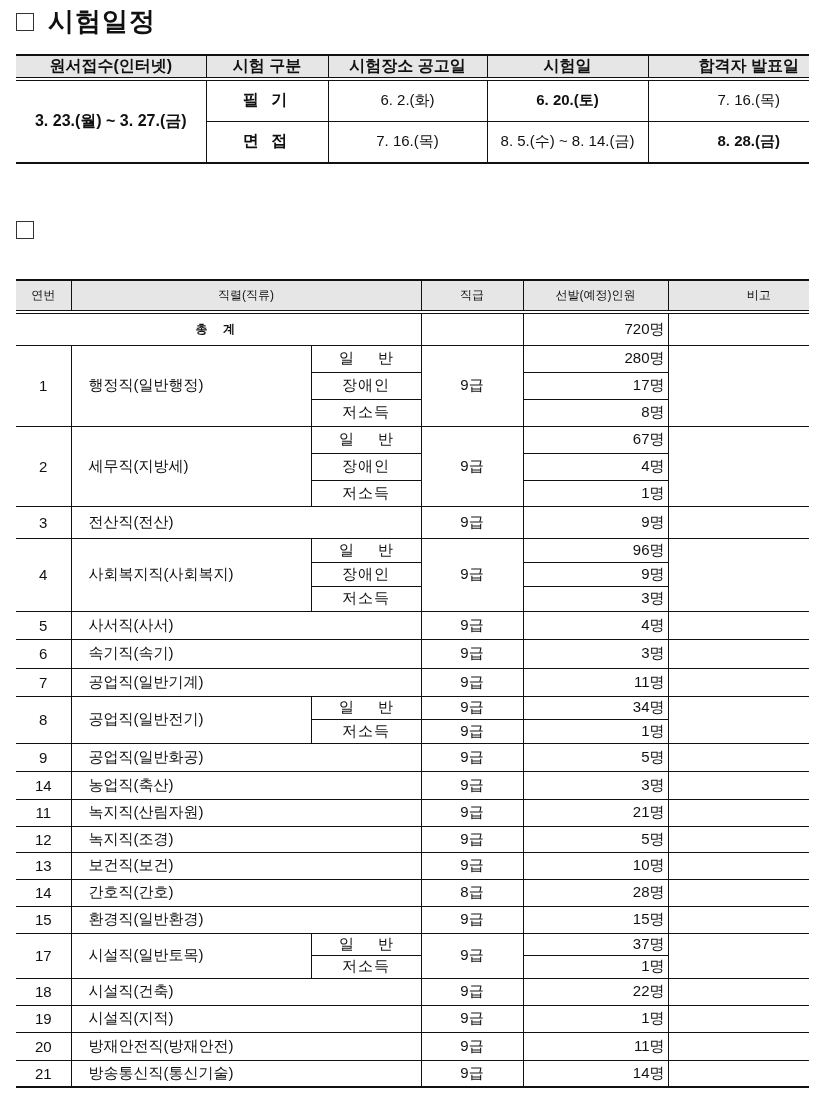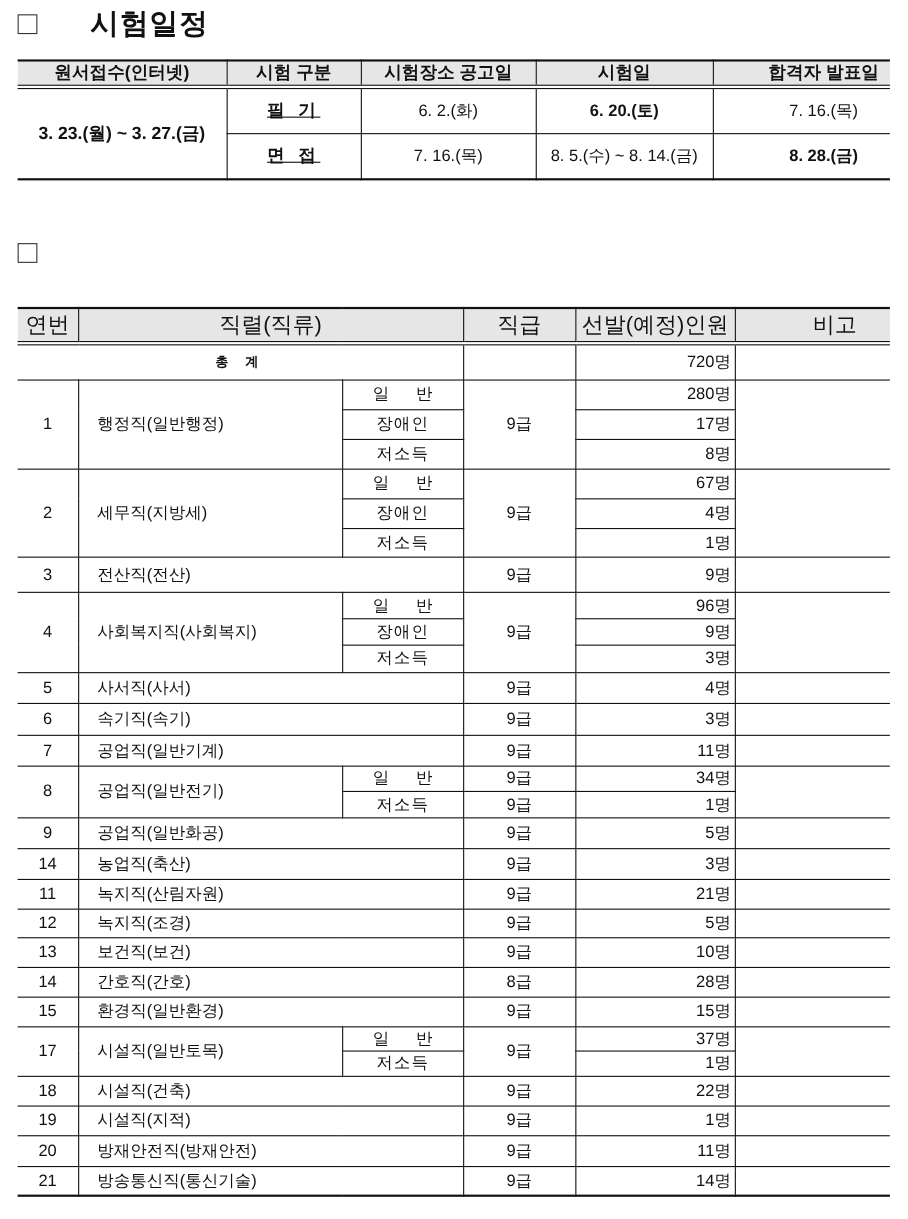--- a/index.html
+++ b/index.html
@@ -30,38 +30,38 @@
   tr > :first-child { border-left: none; }
   tr > :last-child { border-right: none; padding-left: 40px; }
 
   
   #schedule { left: 16px; top: 54px; width: 793px; border-top: 2.5px solid #111; border-bottom: 2.5px solid #111; }
   #schedule thead tr { height: 19px; }
   #schedule thead th { border-bottom: 4px double #111; font-weight: bold; font-size: 16px; }
   #schedule tbody tr { height: 42px; }
   #schedule td { font-size: 15px; }
   #schedule .bold { font-weight: bold; margin-top: 32px; }
-  #schedule .kind { font-weight: bold; font-size: 16px; letter-spacing: 4px; text-decoration: underline; }
+  #schedule .kind { font-weight: bold; font-size: 16px; letter-spacing: 4px; }
   #schedule .reg { font-weight: bold; font-size: 16px; }
 
   
   #quota { left: 16px; top: 279px; width: 793px; border-top: 2.5px solid #111; border-bottom: 2.5px solid #111; }
   #quota thead tr { height: 32px; }
-  #quota thead th { border-bottom: 4px double #111; font-size: 20px; }
+  #quota thead th { border-bottom: 4px double #111; font-size: 12px; }
   #quota td.num { text-align: right; padding-right: 3px; font-size: 15px; }
   #quota td.name { text-align: left; padding-left: 17px; font-size: 15px; }
   #quota td.sub { font-size: 15px; letter-spacing: 1px; }
   #quota td.sub.wide { letter-spacing: 10px; padding-left: 10px; }
   #quota .total-label { font-weight: bold; letter-spacing: 6px; font-size: 12px; }
   #quota .total-num { font-weight: normal; }
 </style>
 </head>
 <body>
 
-<div class="section-title" style="top:4px;gap:34px;">
+<div class="section-title" style="top:4px;">
   <span class="box"></span>
   <span>시험일정</span>
 </div>
 
 <table id="schedule">
   <colgroup>
     <col style="width:190px">
       <col style="width:122px">
       <col style="width:159px">
       <col style="width:161px">

